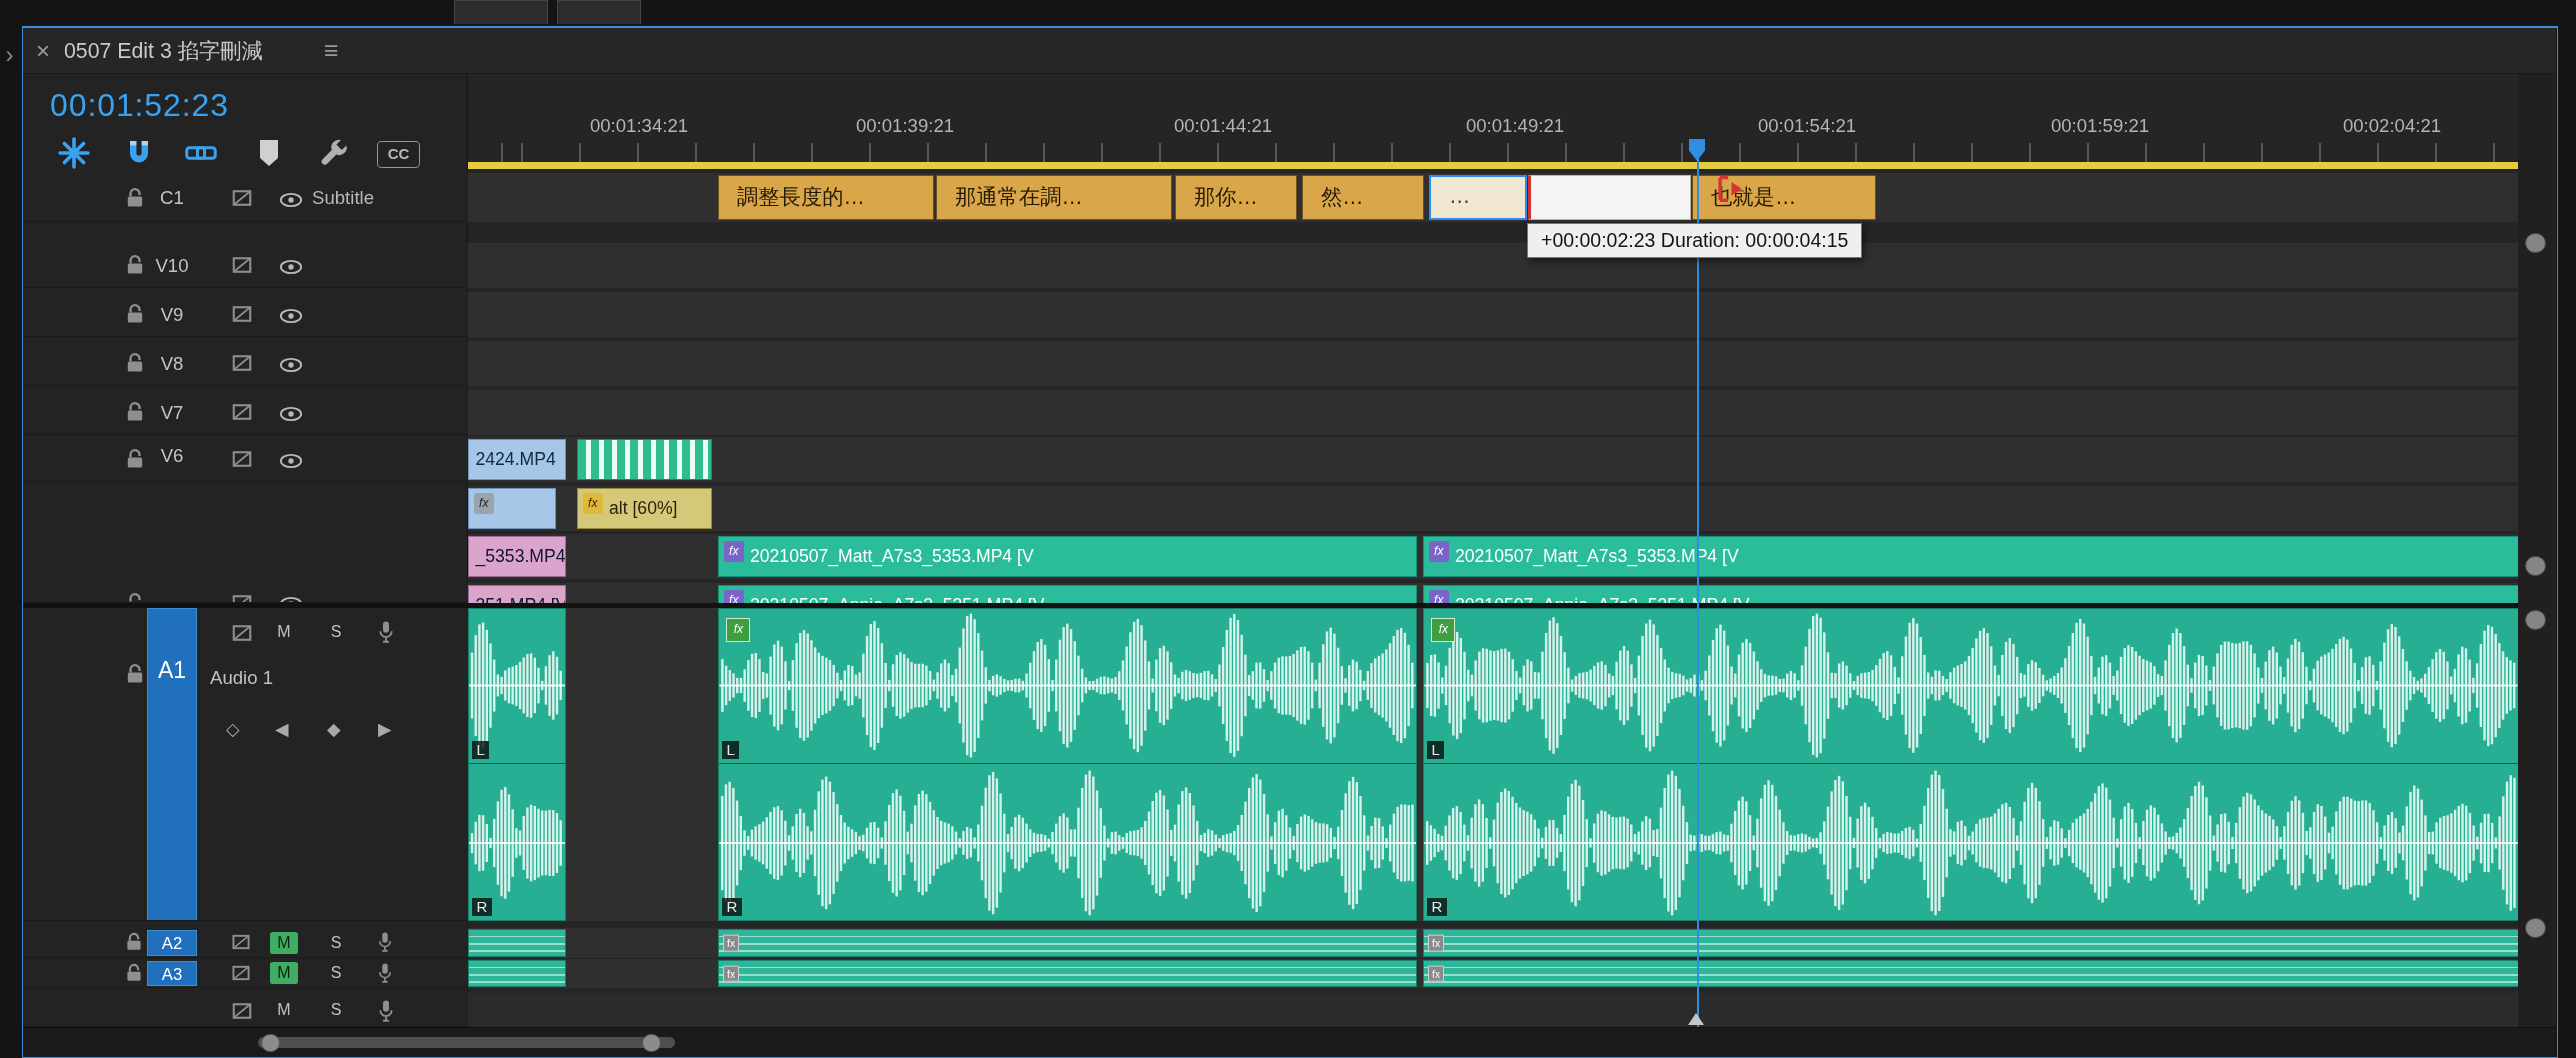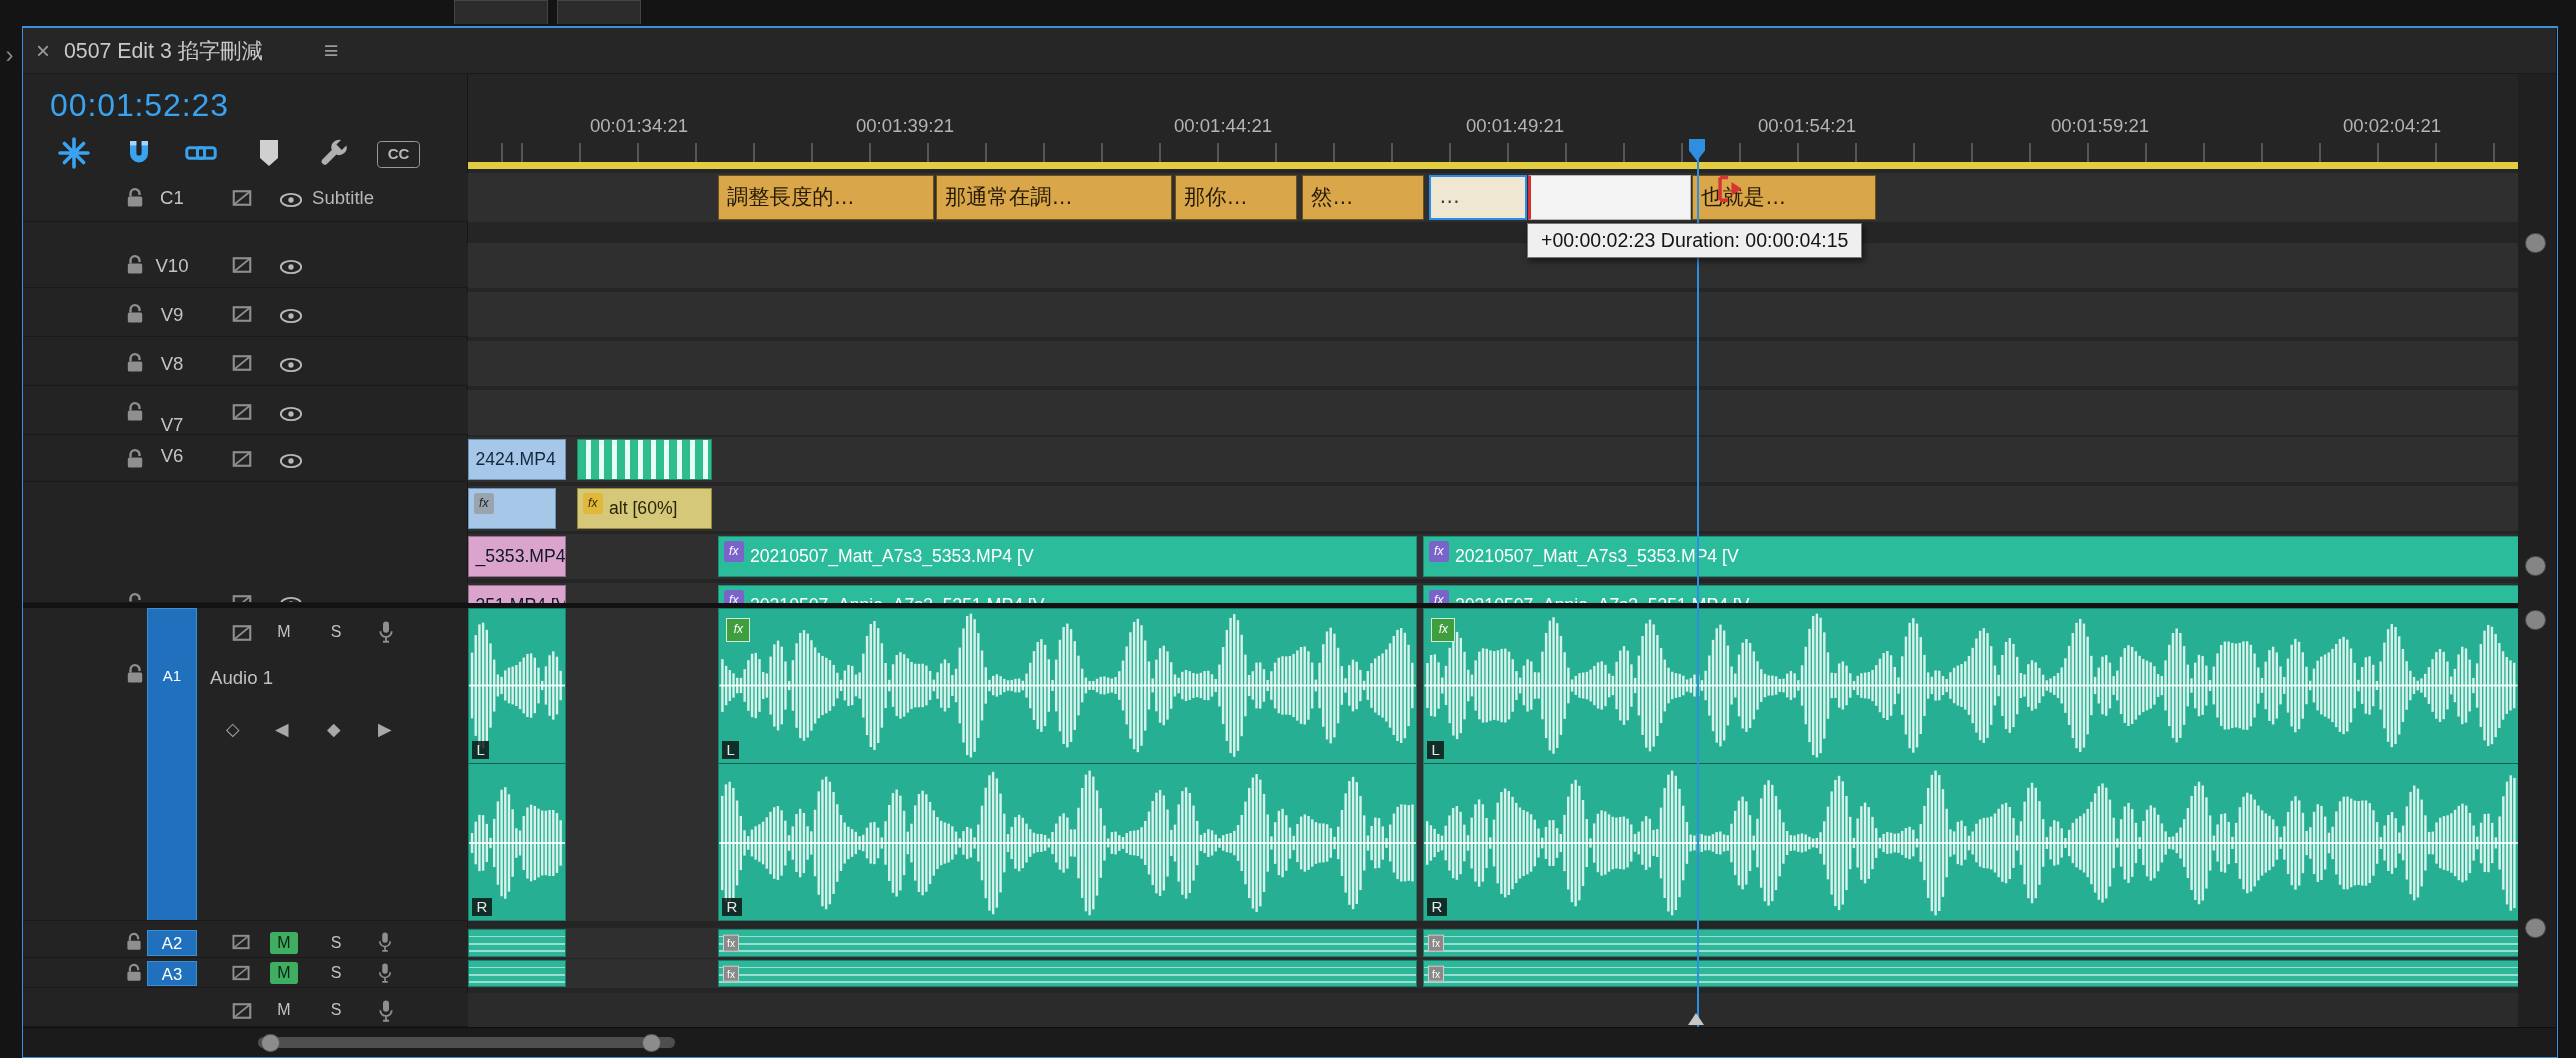--- a/index.html
+++ b/index.html
@@ -32,21 +32,21 @@
 .ic{position:absolute;width:24px;height:24px;color:#8f8f8f}
 .ic.eyeic{color:#b8b8b8}
 .tname{position:absolute;left:124px;width:50px;text-align:center;color:#c4c4c4;font-size:18.6px}
 .sublabel{position:absolute;left:289px;color:#b8b8b8;font-size:18.6px}
 .targetbox{position:absolute;left:124px;width:50px;background:#2170bd;border:0.9px solid #3a8fd0;color:#fff;text-align:center}
 .mbtn{position:absolute;width:28px;height:22px;text-align:center;line-height:22px;font-size:16px;color:#c2c2c2}
 .mbtn.on{background:#3fae63;color:#0b2412;border-radius:2.8px}
 .kf{position:absolute;color:#a8a8a8;font-size:17.6px}
 
 .lane{position:absolute;left:468px;width:2050px;background:#2f2f2f;overflow:hidden}
-.cap{position:absolute;top:1.9px;height:45px;background:#d9a64a;border:0.9px solid #6b5115;color:#241a04;font-size:21.3px;line-height:43px;padding:0 8px;overflow:hidden;white-space:nowrap}
+.cap{position:absolute;top:1.9px;height:45px;background:#d9a64a;border:0.9px solid #6b5115;color:#241a04;font-size:21.3px;line-height:43px;padding:0 18px;overflow:hidden;white-space:nowrap}
 .cap.sel{background:#efe7d2;border:2.8px solid #2d8ceb;color:#44392a;line-height:39px}
 .cap.preview{background:#f4f4f4;border:1.9px solid #b9b9b9;border-left:3.7px solid #cf3333}
 .vclip{position:absolute;top:1.9px;height:41px;overflow:hidden;white-space:nowrap;font-size:17.6px}
 .teal{background:#2bbc9c;border:0.9px solid #17907a;color:#fff}
 .pink{background:#dba4cc;border:0.9px solid #9c6b91;color:#0f172a}
 .lblue{background:#a7c7e8;border:0.9px solid #6f93b8;color:#12293f}
 .khaki{background:#d5c878;border:0.9px solid #97893a;color:#2a2408}
 .striped{background:repeating-linear-gradient(90deg,#2fbd8d 0 8.3px,#e8fff5 8.3px 13px);border:0.9px solid #1c8a66}
 .cliptxt{position:absolute;left:31px;top:0;line-height:39px;white-space:nowrap}
 .cliptxt.nofx{left:6.5px}
@@ -244,21 +244,21 @@
   </div>
   <div class="lane" style="top:341px;height:45px"></div>
 
   <div class="hdr" style="top:390px;height:45px">
     <span class="ic" style="left:100px;top:10.2px">
         <svg viewBox="0 0 16 16">
           <path d="M5 7V5.2A3 3 0 0 1 11 5v1" fill="none" stroke="currentColor" stroke-width="1.6"></path>
           <rect x="3.2" y="7" width="9.6" height="6.6" rx="1" fill="currentColor"></rect>
         </svg>
       </span>
-    <span class="tname" style="top:24px">V7</span>
+    <span class="tname" style="top:12px">V7</span>
     <span class="ic" style="left:207px;top:10.2px">
         <svg viewBox="0 0 16 16">
           <rect x="2.5" y="3.5" width="11" height="9" fill="none" stroke="currentColor" stroke-width="1.4"></rect>
           <path d="M2.5 12.5 L13.5 3.5" stroke="currentColor" stroke-width="1.1"></path>
         </svg>
       </span>
     <span class="ic eyeic" style="left:256px;top:12px">
         <svg viewBox="0 0 18 12">
           <ellipse cx="9" cy="6" rx="7.6" ry="4.6" fill="none" stroke="currentColor" stroke-width="1.4"></ellipse>
           <circle cx="9" cy="6" r="2" fill="currentColor"></circle>
@@ -356,21 +356,21 @@
   <div class="divider" style="top:603px"></div>
 
   <div class="hdr" style="top:608px;height:313px">
     <span class="ic" style="left:100px;top:54px">
         <svg viewBox="0 0 16 16">
           <path d="M5 7V5.2A3 3 0 0 1 11 5v1" fill="none" stroke="currentColor" stroke-width="1.6"></path>
           <rect x="3.2" y="7" width="9.6" height="6.6" rx="1" fill="currentColor"></rect>
         </svg>
       </span>
     <div class="targetbox" style="top:0;height:313px">
-      <span style="position:absolute;top:58px;left:0;width:100%;font-size:15px">A1</span>
+      <span style="position:absolute;top:48px;left:0;width:100%;font-size:23px">A1</span>
     </div>
     <span class="ic" style="left:207px;top:13px">
         <svg viewBox="0 0 16 16">
           <rect x="2.5" y="3.5" width="11" height="9" fill="none" stroke="currentColor" stroke-width="1.4"></rect>
           <path d="M2.5 12.5 L13.5 3.5" stroke="currentColor" stroke-width="1.1"></path>
         </svg>
       </span>
     <span class="mbtn" style="left:247px;top:13px">M</span>
     <span class="mbtn" style="left:299px;top:13px">S</span>
     <span class="ic" style="left:351px;top:12px">

